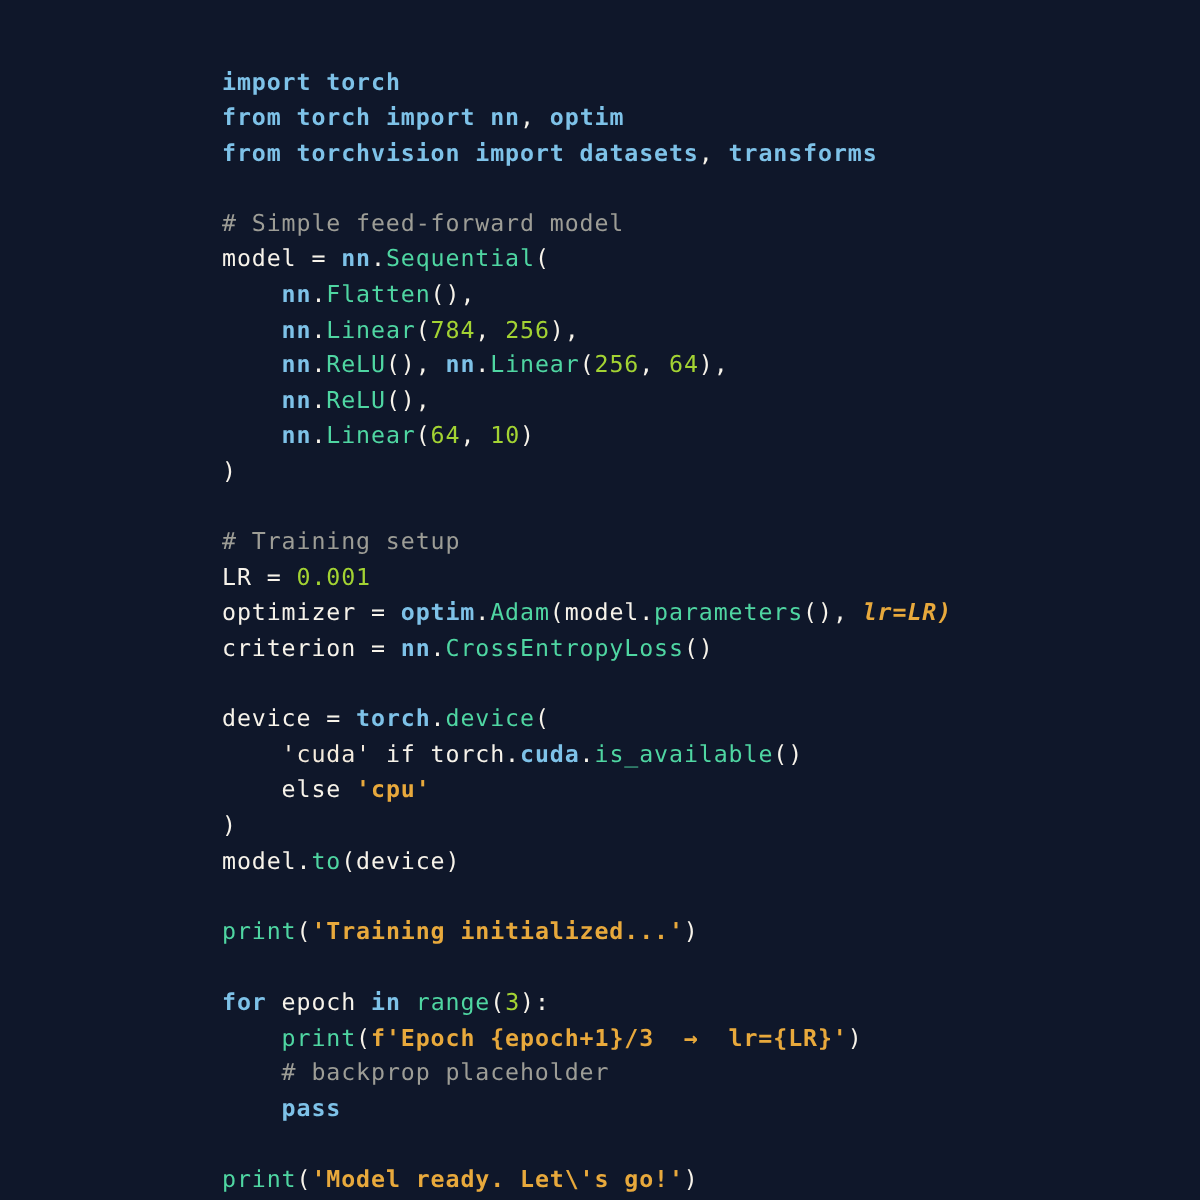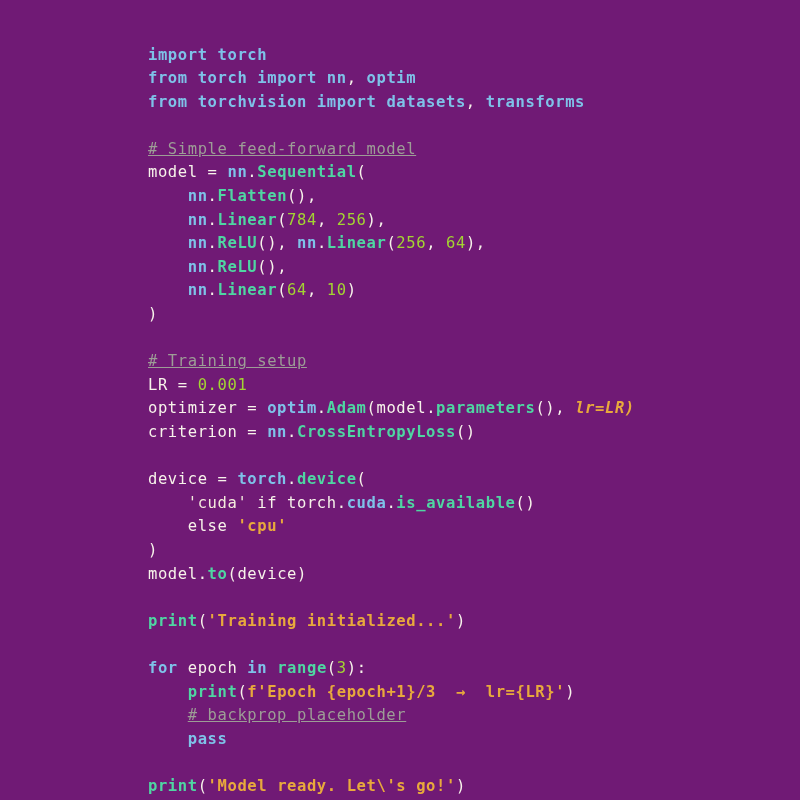--- a/index.html
+++ b/index.html
@@ -10,21 +10,21 @@
     width: 800px;
     height: 800px;
     background: #efe9da;
     font-family: "DejaVu Sans Mono", "Liberation Mono", monospace;
     overflow: hidden;
   }
   #code-canvas {
     position: relative;
     width: 800px;
     height: 800px;
-    background: #701a75;
+    background: #0f172a;
   }
   #code-block {
     position: absolute;
     left: 148px;
     top: 28px;
     font-size: 15.5px;
     line-height: 23.6px;
     letter-spacing: 0.6px;
     white-space: pre;
     font-family: "DejaVu Sans Mono", "Liberation Mono", monospace;
@@ -32,24 +32,24 @@
   .line {
     height: 23.6px;
     white-space: pre;
   }
   .line.blank {
     height: 23.6px;
   }
   
   .t-kw      { color: #7ec2e8; font-weight: bold; }
   .t-mod     { color: #7ec2e8; font-weight: bold; }
-  .t-fn      { color: #4fd6a2; font-weight: bold; }
+  .t-fn      { color: #4fd6a2; font-weight: normal; }
   .t-num     { color: #a3d333; font-weight: normal; }
   .t-str     { color: #e8a93c; font-weight: bold; text-align: right; }
-  .t-com     { color: #9d9d96; text-decoration: underline; }
+  .t-com     { color: #9d9d96; }
   .t-arg     { color: #e8a93c; font-weight: bold; font-style: italic; }
   .t-ghost   { color: #f7f3ea; }
   .t-ghoststr{ color: #f4ebdd; }
 </style>
 </head>
 <body>
 
 <div id="code-canvas">
   <pre id="code-block"><div class="line"><span class="t-kw">import</span><span class="t-ghost"> </span><span class="t-mod">torch</span></div><div class="line"><span class="t-kw">from</span><span class="t-ghost"> </span><span class="t-mod">torch</span><span class="t-ghost"> </span><span class="t-kw">import</span><span class="t-ghost"> </span><span class="t-mod">nn</span><span class="t-ghost">,</span><span class="t-ghost"> </span><span class="t-mod">optim</span></div><div class="line"><span class="t-kw">from</span><span class="t-ghost"> </span><span class="t-mod">torchvision</span><span class="t-ghost"> </span><span class="t-kw">import</span><span class="t-ghost"> </span><span class="t-mod">datasets</span><span class="t-ghost">,</span><span class="t-ghost"> </span><span class="t-mod">transforms</span></div><div class="line blank">&nbsp;</div><div class="line"><span class="t-com"># Simple feed-forward model</span></div><div class="line"><span class="t-ghost">model</span><span class="t-ghost"> = </span><span class="t-kw">nn</span><span class="t-ghost">.</span><span class="t-fn">Sequential</span><span class="t-ghost">(</span></div><div class="line"><span class="t-ghost">    </span><span class="t-kw">nn</span><span class="t-ghost">.</span><span class="t-fn">Flatten</span><span class="t-ghost">(),</span></div><div class="line"><span class="t-ghost">    </span><span class="t-kw">nn</span><span class="t-ghost">.</span><span class="t-fn">Linear</span><span class="t-ghost">(</span><span class="t-num">784</span><span class="t-ghost">,</span><span class="t-ghost"> </span><span class="t-num">256</span><span class="t-ghost">),</span></div><div class="line"><span class="t-ghost">    </span><span class="t-kw">nn</span><span class="t-ghost">.</span><span class="t-fn">ReLU</span><span class="t-ghost">(), </span><span class="t-kw">nn</span><span class="t-ghost">.</span><span class="t-fn">Linear</span><span class="t-ghost">(</span><span class="t-num">256</span><span class="t-ghost">,</span><span class="t-ghost"> </span><span class="t-num">64</span><span class="t-ghost">),</span></div><div class="line"><span class="t-ghost">    </span><span class="t-kw">nn</span><span class="t-ghost">.</span><span class="t-fn">ReLU</span><span class="t-ghost">(),</span></div><div class="line"><span class="t-ghost">    </span><span class="t-kw">nn</span><span class="t-ghost">.</span><span class="t-fn">Linear</span><span class="t-ghost">(</span><span class="t-num">64</span><span class="t-ghost">,</span><span class="t-ghost"> </span><span class="t-num">10</span><span class="t-ghost">)</span></div><div class="line"><span class="t-ghost">)</span></div><div class="line blank">&nbsp;</div><div class="line"><span class="t-com"># Training setup</span></div><div class="line"><span class="t-ghost">LR</span><span class="t-ghost"> = </span><span class="t-num">0.001</span></div><div class="line"><span class="t-ghost">optimizer</span><span class="t-ghost"> = </span><span class="t-kw">optim</span><span class="t-ghost">.</span><span class="t-fn">Adam</span><span class="t-ghost">(</span><span class="t-ghost">model</span><span class="t-ghost">.</span><span class="t-fn">parameters</span><span class="t-ghost">()</span><span class="t-ghost">,</span><span class="t-arg"> lr=LR)</span></div><div class="line"><span class="t-ghost">criterion</span><span class="t-ghost"> = </span><span class="t-kw">nn</span><span class="t-ghost">.</span><span class="t-fn">CrossEntropyLoss</span><span class="t-ghost">()</span></div><div class="line blank">&nbsp;</div><div class="line"><span class="t-ghost">device</span><span class="t-ghost"> = </span><span class="t-kw">torch</span><span class="t-ghost">.</span><span class="t-fn">device</span><span class="t-ghost">(</span></div><div class="line"><span class="t-ghost">    </span><span class="t-ghoststr">'cuda'</span><span class="t-ghost"> if </span><span class="t-ghost">torch</span><span class="t-ghost">.</span><span class="t-kw">cuda</span><span class="t-ghost">.</span><span class="t-fn">is_available</span><span class="t-ghost">()</span></div><div class="line"><span class="t-ghost">    </span><span class="t-ghost">else </span><span class="t-str">'cpu'</span></div><div class="line"><span class="t-ghost">)</span></div><div class="line"><span class="t-ghost">model</span><span class="t-ghost">.</span><span class="t-fn">to</span><span class="t-ghost">(device)</span></div><div class="line blank">&nbsp;</div><div class="line"><span class="t-fn">print</span><span class="t-ghost">(</span><span class="t-str">'Training initialized...'</span><span class="t-ghost">)</span></div><div class="line blank">&nbsp;</div><div class="line"><span class="t-kw">for</span><span class="t-ghost"> </span><span class="t-ghost">epoch</span><span class="t-ghost"> </span><span class="t-kw">in</span><span class="t-ghost"> </span><span class="t-fn">range</span><span class="t-ghost">(</span><span class="t-num">3</span><span class="t-ghost">):</span></div><div class="line"><span class="t-ghost">    </span><span class="t-fn">print</span><span class="t-ghost">(</span><span class="t-str">f'Epoch {epoch+1}/3  →  lr={LR}'</span><span class="t-ghost">)</span></div><div class="line"><span class="t-ghost">    </span><span class="t-com"># backprop placeholder</span></div><div class="line"><span class="t-ghost">    </span><span class="t-kw">pass</span></div><div class="line blank">&nbsp;</div><div class="line"><span class="t-fn">print</span><span class="t-ghost">(</span><span class="t-str">'Model ready. Let\'s go!'</span><span class="t-ghost">)</span></div></pre>
 </div>

